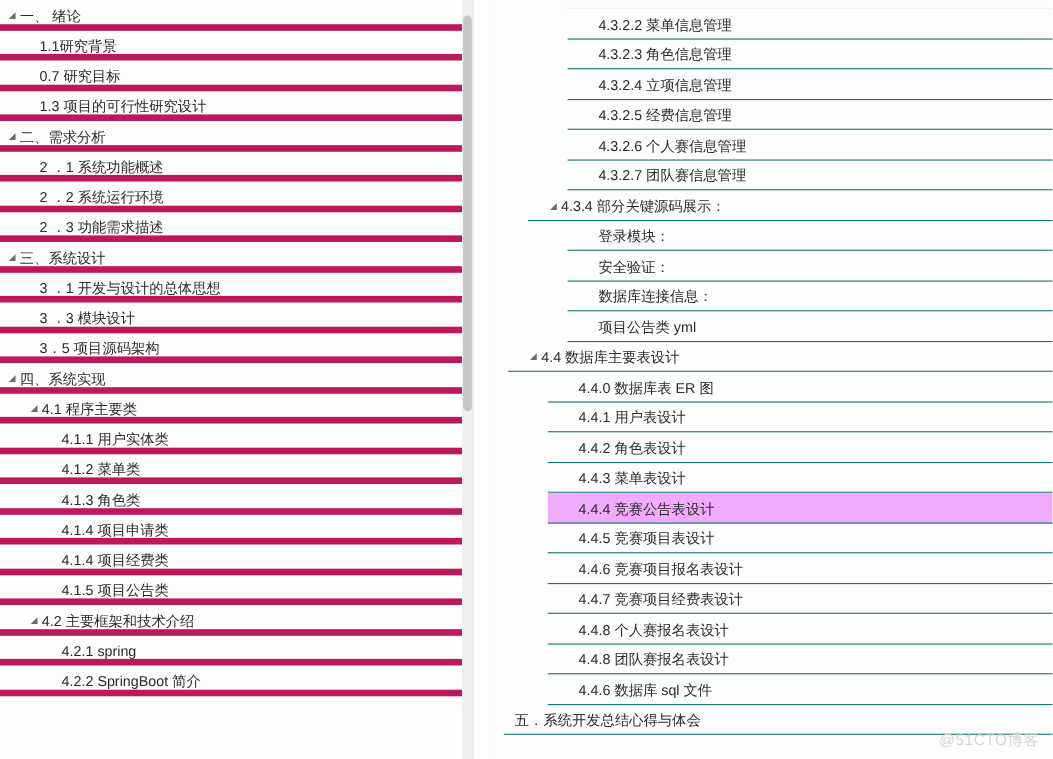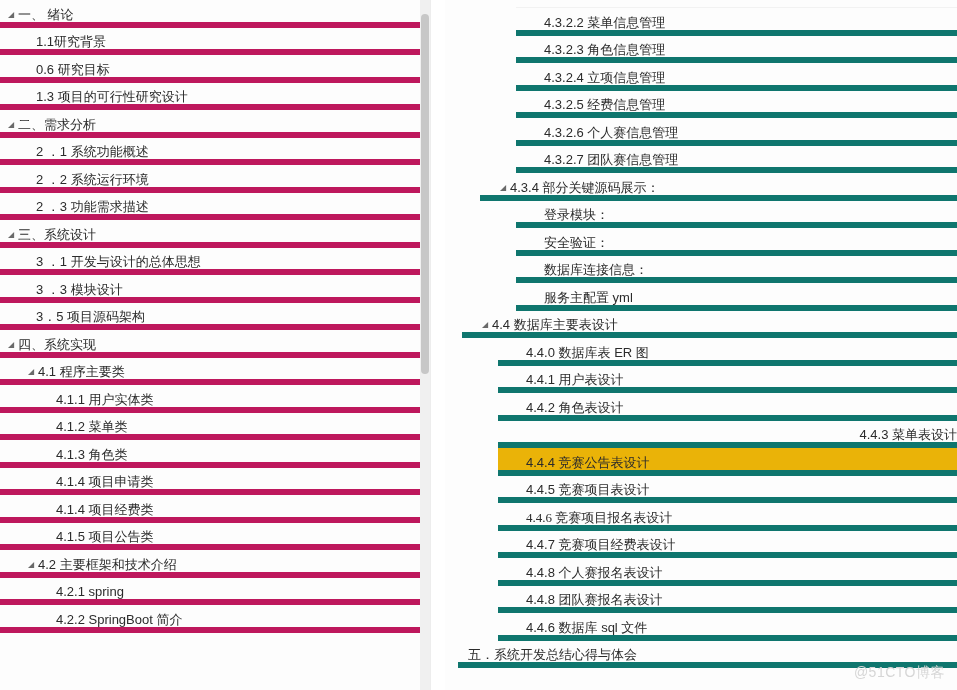--- a/index.html
+++ b/index.html
@@ -96,21 +96,21 @@
   .ind0 { padding-left: 6px; }
   .ind1 { padding-left: 26px; }
   .ind2 { padding-left: 46px; }
   .r-ind0 { padding-left: 16px; }
   .r-ind1 { padding-left: 36px; }
   .r-ind2 { padding-left: 56px; }
   .r-ind3 { padding-left: 76px; }
   .r-ind4 { padding-left: 96px; }
   
   .panel-right .tree { left: 115px; }
-  .panel-right .row { border-bottom: 6px solid #0f766e; }
+  .panel-right .row { border-bottom: 1px solid #0f766e; }
   .watermark {
     position: absolute;
     right: 12px;
     bottom: 8px;
     color: #d6d6d6;
     font-size: 14px;
     font-family: Arial, sans-serif;
     letter-spacing: 0.5px;
   }
   .panel-right .row:first-child {
@@ -118,21 +118,21 @@
     line-height:8px;
   }
 </style>
 </head>
 <body>
 
 <div class="panel panel-left">
   <div class="tree" id="left-tree">
       <div class="row ind0"><span class="arrow" style="transform: scale(0.8); color: rgb(106, 106, 106);">◢</span><span class="txt">一、 绪论</span></div>
       <div class="row ind1"><span class="arrow-blank"></span><span class="txt">1.1研究背景</span></div>
-      <div class="row ind1"><span class="arrow-blank"></span><span class="txt">0.6 研究目标</span></div>
+      <div class="row ind1"><span class="arrow-blank"></span><span class="txt">0.7 研究目标</span></div>
       <div class="row ind1"><span class="arrow-blank"></span><span class="txt">1.3 项目的可行性研究设计</span></div>
       <div class="row ind0"><span class="arrow" style="transform: scale(0.8); color: rgb(106, 106, 106);">◢</span><span class="txt">二、需求分析</span></div>
       <div class="row ind1"><span class="arrow-blank"></span><span class="txt">2 ．1 系统功能概述</span></div>
       <div class="row ind1"><span class="arrow-blank"></span><span class="txt">2 ．2 系统运行环境</span></div>
       <div class="row ind1"><span class="arrow-blank"></span><span class="txt">2 ．3 功能需求描述</span></div>
       <div class="row ind0"><span class="arrow" style="transform: scale(0.8); color: rgb(106, 106, 106);">◢</span><span class="txt">三、系统设计</span></div>
       <div class="row ind1"><span class="arrow-blank"></span><span class="txt">3 ．1 开发与设计的总体思想</span></div>
       <div class="row ind1"><span class="arrow-blank"></span><span class="txt">3 ．3 模块设计</span></div>
       <div class="row ind1"><span class="arrow-blank"></span><span class="txt">3．5 项目源码架构</span></div>
       <div class="row ind0"><span class="arrow" style="transform: scale(0.8); color: rgb(106, 106, 106);">◢</span><span class="txt">四、系统实现</span></div>
@@ -161,29 +161,29 @@
       <div class="row r-ind4" style="position: relative; left: -44px; width: calc(100% + 44px); padding-left: 18px;"><span class="arrow-blank"></span><span class="txt">4.3.2.2  菜单信息管理</span></div>
       <div class="row r-ind4" style="position: relative; left: -44px; width: calc(100% + 44px); padding-left: 18px;"><span class="arrow-blank"></span><span class="txt">4.3.2.3  角色信息管理</span></div>
       <div class="row r-ind4" style="position: relative; left: -44px; width: calc(100% + 44px); padding-left: 18px; text-decoration: underline;"><span class="arrow-blank"></span><span class="txt">4.3.2.4  立项信息管理</span></div>
       <div class="row r-ind4" style="position: relative; left: -44px; width: calc(100% + 44px); padding-left: 18px;"><span class="arrow-blank"></span><span class="txt">4.3.2.5  经费信息管理</span></div>
       <div class="row r-ind4" style="position: relative; left: -44px; width: calc(100% + 44px); padding-left: 18px;"><span class="arrow-blank"></span><span class="txt">4.3.2.6  个人赛信息管理</span></div>
       <div class="row r-ind4" style="position: relative; left: -44px; width: calc(100% + 44px); padding-left: 18px;"><span class="arrow-blank"></span><span class="txt">4.3.2.7  团队赛信息管理</span></div>
       <div class="row r-ind2" style="position: relative; left: -80px; width: calc(100% + 80px); padding-left: 18px;"><span class="arrow" style="transform: scale(0.8); color: rgb(106, 106, 106);">◢</span><span class="txt">4.3.4 部分关键源码展示：</span></div>
       <div class="row r-ind4" style="position: relative; left: -44px; width: calc(100% + 44px); padding-left: 18px;"><span class="arrow-blank"></span><span class="txt">登录模块：</span></div>
       <div class="row r-ind4" style="position: relative; left: -44px; width: calc(100% + 44px); padding-left: 18px;"><span class="arrow-blank"></span><span class="txt">安全验证：</span></div>
       <div class="row r-ind4" style="position: relative; left: -44px; width: calc(100% + 44px); padding-left: 18px;"><span class="arrow-blank"></span><span class="txt">数据库连接信息：</span></div>
-      <div class="row r-ind4" style="position: relative; left: -44px; width: calc(100% + 44px); padding-left: 18px;"><span class="arrow-blank"></span><span class="txt">服务主配置 yml</span></div>
+      <div class="row r-ind4" style="position: relative; left: -44px; width: calc(100% + 44px); padding-left: 18px;"><span class="arrow-blank"></span><span class="txt">项目公告类 yml</span></div>
       <div class="row r-ind1" style="position: relative; left: -98px; width: calc(100% + 98px); padding-left: 18px;"><span class="arrow" style="transform: scale(0.8); color: rgb(106, 106, 106);">◢</span><span class="txt">4.4 数据库主要表设计</span></div>
       <div class="row r-ind3" style="position: relative; left: -62px; width: calc(100% + 62px); padding-left: 18px;"><span class="arrow-blank"></span><span class="txt">4.4.0 数据库表 ER 图</span></div>
       <div class="row r-ind3" style="position: relative; left: -62px; width: calc(100% + 62px); padding-left: 18px;"><span class="arrow-blank"></span><span class="txt">4.4.1 用户表设计</span></div>
       <div class="row r-ind3" style="position: relative; left: -62px; width: calc(100% + 62px); padding-left: 18px;"><span class="arrow-blank"></span><span class="txt">4.4.2 角色表设计</span></div>
-      <div class="row r-ind3" style="position: relative; left: -62px; width: calc(100% + 62px); padding-left: 18px; text-align: right;"><span class="arrow-blank"></span><span class="txt">4.4.3 菜单表设计</span></div>
-      <div class="row row-sel r-ind3" style="position: relative; left: -62px; width: calc(100% + 62px); padding-left: 18px; background: #eab308;"><span class="arrow-blank"></span><span class="txt">4.4.4 竞赛公告表设计</span></div>
+      <div class="row r-ind3" style="position: relative; left: -62px; width: calc(100% + 62px); padding-left: 18px;"><span class="arrow-blank"></span><span class="txt">4.4.3 菜单表设计</span></div>
+      <div class="row row-sel r-ind3" style="position: relative; left: -62px; width: calc(100% + 62px); padding-left: 18px; background: #f0abfc;"><span class="arrow-blank"></span><span class="txt">4.4.4 竞赛公告表设计</span></div>
       <div class="row r-ind3" style="position: relative; left: -62px; width: calc(100% + 62px); padding-left: 18px;"><span class="arrow-blank"></span><span class="txt">4.4.5 竞赛项目表设计</span></div>
-      <div class="row r-ind3" style="position: relative; left: -62px; width: calc(100% + 62px); padding-left: 18px; font-family: Liberation Serif, serif;"><span class="arrow-blank"></span><span class="txt">4.4.6 竞赛项目报名表设计</span></div>
+      <div class="row r-ind3" style="position: relative; left: -62px; width: calc(100% + 62px); padding-left: 18px;"><span class="arrow-blank"></span><span class="txt">4.4.6 竞赛项目报名表设计</span></div>
       <div class="row r-ind3" style="position: relative; left: -62px; width: calc(100% + 62px); padding-left: 18px;"><span class="arrow-blank"></span><span class="txt">4.4.7 竞赛项目经费表设计</span></div>
       <div class="row r-ind3" style="position: relative; left: -62px; width: calc(100% + 62px); padding-left: 18px;"><span class="arrow-blank"></span><span class="txt">4.4.8 个人赛报名表设计</span></div>
       <div class="row r-ind3" style="position: relative; left: -62px; width: calc(100% + 62px); padding-left: 18px;"><span class="arrow-blank"></span><span class="txt">4.4.8 团队赛报名表设计</span></div>
       <div class="row r-ind3" style="position: relative; left: -62px; width: calc(100% + 62px); padding-left: 18px;"><span class="arrow-blank"></span><span class="txt">4.4.6 数据库 sql 文件</span></div>
       <div class="row r-ind0" style="padding-left: 0px; position: relative; left: -102px; width: calc(100% + 102px);"><span class="arrow-blank"></span><span class="txt">五．系统开发总结心得与体会</span></div>
     </div>
 </div>
 
 <div class="watermark">@51CTO博客</div>
 

